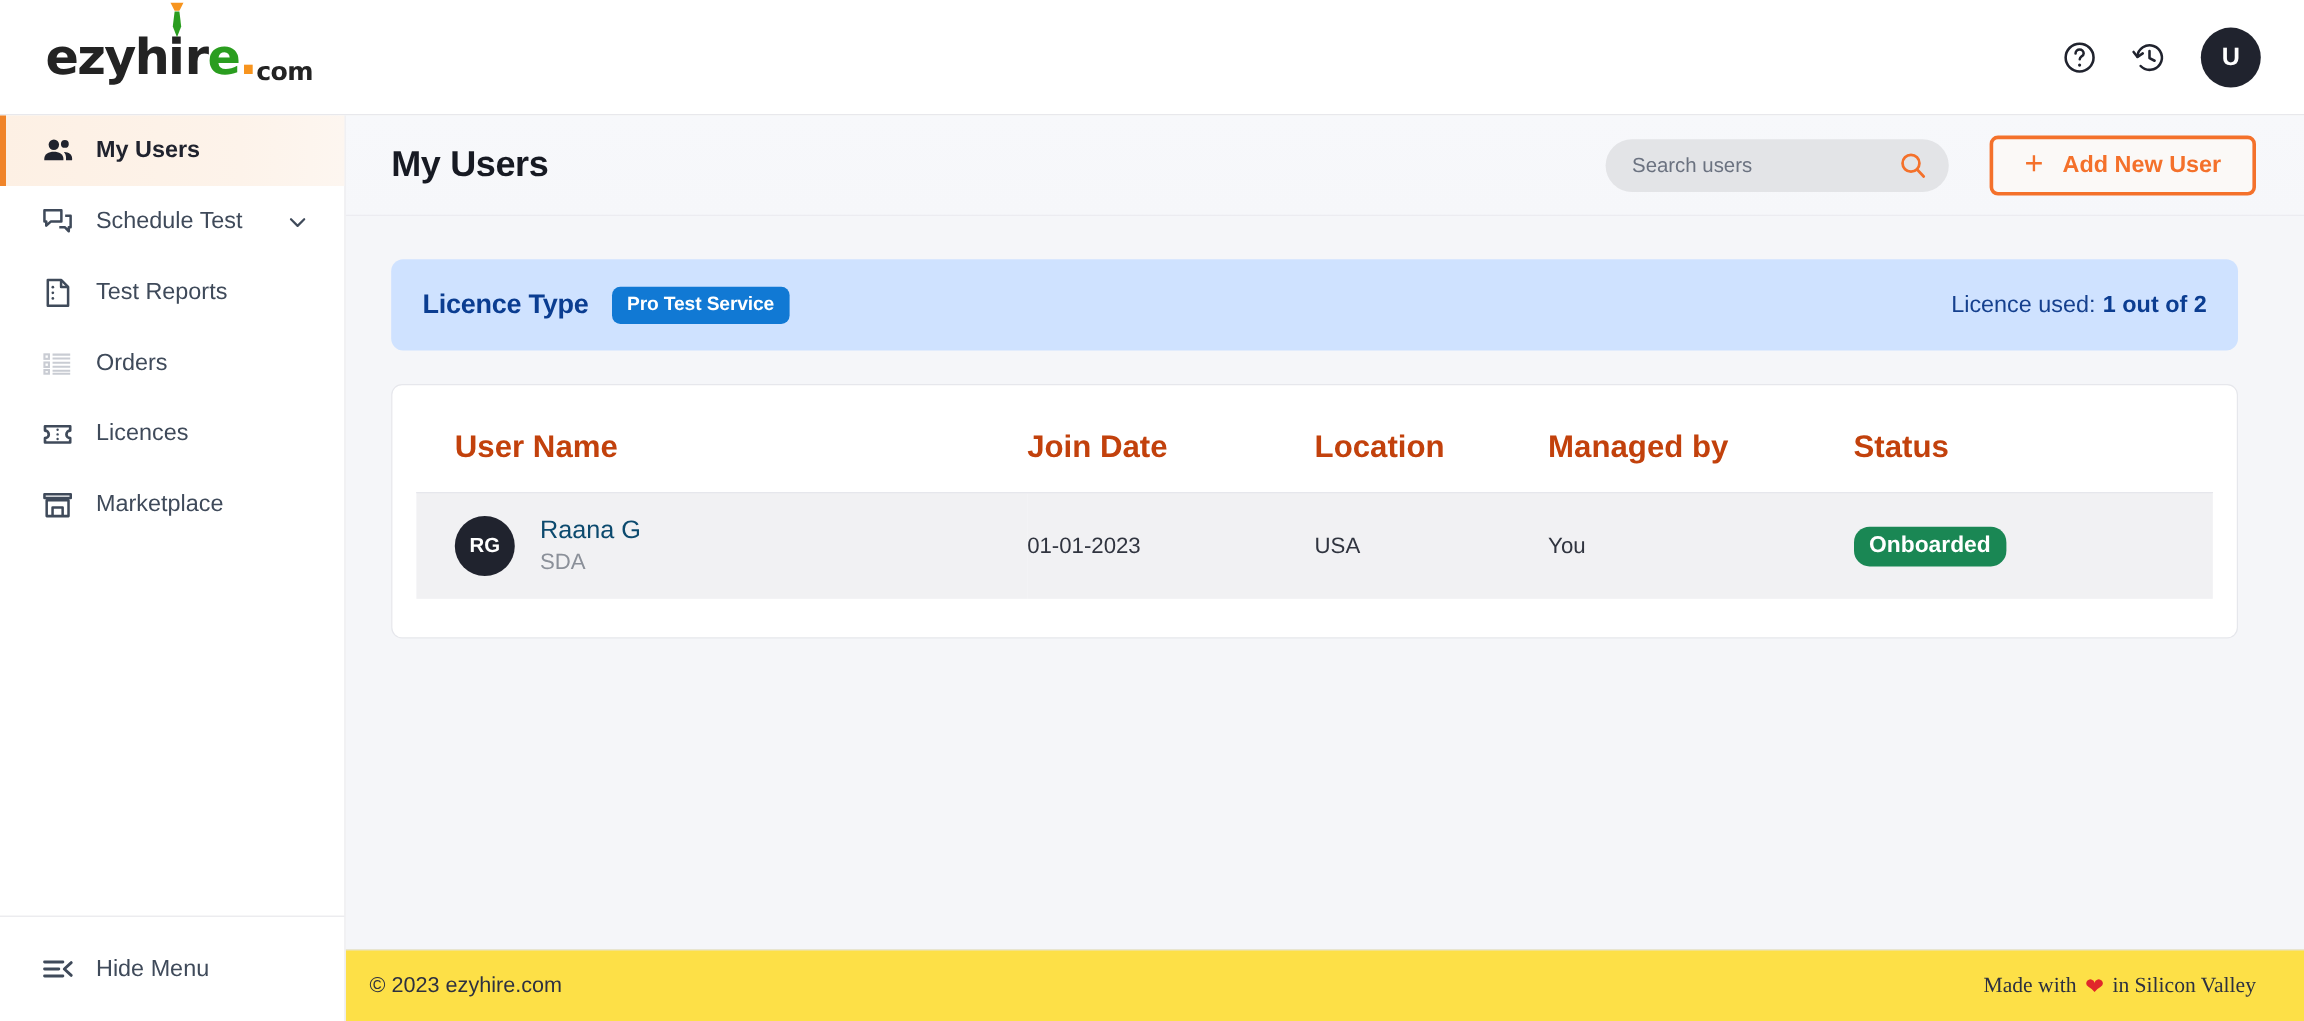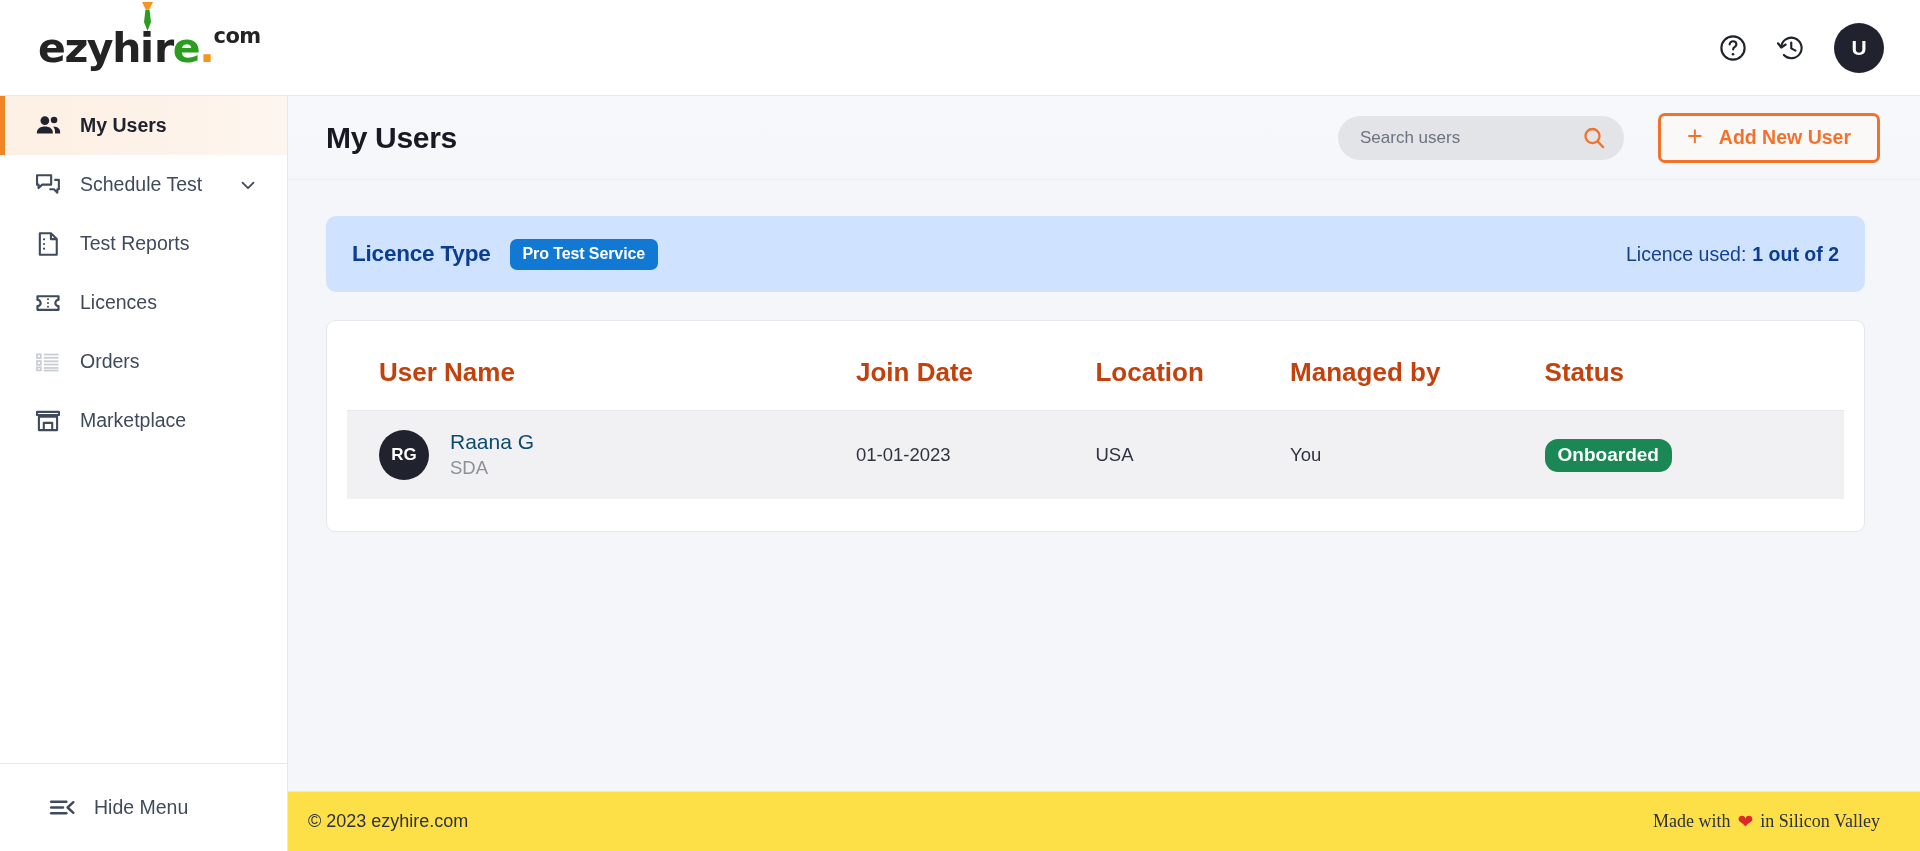--- a/index.html
+++ b/index.html
@@ -15,21 +15,21 @@
   .header {
     height: 96px; min-height: 96px;
     background: #ffffff;
     display: flex; align-items: center;
     padding: 0 36px 0 38px;
     border-bottom: 1px solid #e8e8ec;
     position: relative; z-index: 5;
   }
   .logo {
     font-size: 41px; font-weight: bold; letter-spacing: -1.4px;
-    color: #222222; display: flex; align-items: flex-start;
+    color: #222222; display: flex; align-items: flex-end;
     font-family: "DejaVu Sans", sans-serif;
   }
   .logo .lg-dark { color: #232323; }
   .logo .lg-i-wrap { position: relative; display: inline-block; width: 14px; }
   .logo .lg-i-stem { color: #232323; }
   .logo .tie {
     position: absolute; left: 1px; top: -22px; width: 13px; height: 30px;
   }
   .logo .lg-e { color: #2a9d1f; }
   .logo .lg-dot { color: #f7941e; }
@@ -67,21 +67,21 @@
   .nav-item.active::before {
     content:""; position: absolute; left: 0; top: 0; bottom: 0;
     width: 5px; background: #f08429;
   }
   .nav-ico { width: 34px; min-width: 34px; display: flex; align-items: center; justify-content: flex-start; }
   .nav-label { margin-left: 12px; white-space: nowrap; }
   .nav-chevron { margin-left: auto; margin-right: 28px; display: flex; align-items: center; }
 
   .sidebar-footer {
     margin-top: auto; border-top: 1px solid #e8e8ec;
-    height: 88px; display: flex; align-items: center; padding-left: 48px;
+    height: 88px; display: flex; align-items: center; padding-left: 34px;
     cursor: pointer; color: #3f4a5a; font-size: 19.5px;
   }
 
   
   .main { flex: 1; display: flex; flex-direction: column; min-width: 0; background: #f5f6f9; }
   .main-scroll { flex: 1; display: flex; flex-direction: column; min-height: 0; }
 
   .page-head {
     height: 84px; min-height: 84px;
     background: linear-gradient(180deg,#f7f8fb 0%, #f6f7fa 100%);
@@ -252,45 +252,45 @@
               <circle cx="8.6" cy="8" r=".95" fill="#3f4a5a" stroke="none"></circle>
               <circle cx="8.6" cy="12" r=".95" fill="#3f4a5a" stroke="none"></circle>
               <circle cx="8.6" cy="16" r=".95" fill="#3f4a5a" stroke="none"></circle>
             </svg>
           </span>
           <span class="nav-label">Test Reports</span>
         </div>
 
         <div class="nav-item">
           <span class="nav-ico">
-            <svg width="28" height="28" viewBox="0 0 24 24" fill="none" stroke="#3f4a5a" stroke-width="1.9" stroke-linejoin="round">
-              <path d="M3 6.2h18v3.1a2.7 2.7 0 0 0 0 5.4v3.1H3v-3.1a2.7 2.7 0 0 0 0-5.4z"></path>
-              <circle cx="12" cy="8.7" r=".85" fill="#3f4a5a" stroke="none"></circle>
-              <circle cx="12" cy="12" r=".85" fill="#3f4a5a" stroke="none"></circle>
-              <circle cx="12" cy="15.3" r=".85" fill="#3f4a5a" stroke="none"></circle>
-            </svg>
-          </span>
-          <span class="nav-label">Licences</span>
-        </div>
-
-        <div class="nav-item">
-          <span class="nav-ico">
             <svg width="28" height="28" viewBox="0 0 24 24" fill="none" stroke="#c9ccd3" stroke-width="1.5">
               <rect x="2.6" y="5.4" width="3.2" height="3.2"></rect>
               <rect x="2.6" y="11.2" width="3.2" height="3.2"></rect>
               <rect x="2.6" y="16.6" width="3.2" height="2.6"></rect>
               <line x1="8.4" y1="5.6" x2="21" y2="5.6"></line>
               <line x1="8.4" y1="8.4" x2="21" y2="8.4"></line>
               <line x1="8.4" y1="11.4" x2="21" y2="11.4"></line>
               <line x1="8.4" y1="14.2" x2="21" y2="14.2"></line>
               <line x1="8.4" y1="17.1" x2="21" y2="17.1"></line>
               <line x1="8.4" y1="19.3" x2="21" y2="19.3"></line>
             </svg>
           </span>
           <span class="nav-label">Orders</span>
+        </div>
+
+        <div class="nav-item">
+          <span class="nav-ico">
+            <svg width="28" height="28" viewBox="0 0 24 24" fill="none" stroke="#3f4a5a" stroke-width="1.9" stroke-linejoin="round">
+              <path d="M3 6.2h18v3.1a2.7 2.7 0 0 0 0 5.4v3.1H3v-3.1a2.7 2.7 0 0 0 0-5.4z"></path>
+              <circle cx="12" cy="8.7" r=".85" fill="#3f4a5a" stroke="none"></circle>
+              <circle cx="12" cy="12" r=".85" fill="#3f4a5a" stroke="none"></circle>
+              <circle cx="12" cy="15.3" r=".85" fill="#3f4a5a" stroke="none"></circle>
+            </svg>
+          </span>
+          <span class="nav-label">Licences</span>
         </div>
 
         <div class="nav-item">
           <span class="nav-ico">
             <svg width="28" height="28" viewBox="0 0 24 24" fill="none" stroke="#3f4a5a" stroke-width="1.8" stroke-linejoin="round">
               <rect x="2.6" y="4.2" width="18.8" height="2.7"></rect>
               <path d="M4.2 8.4h15.6v11.4H4.2z"></path>
               <path d="M8.4 19.8v-6.2h7.2v6.2"></path>
             </svg>
           </span>

